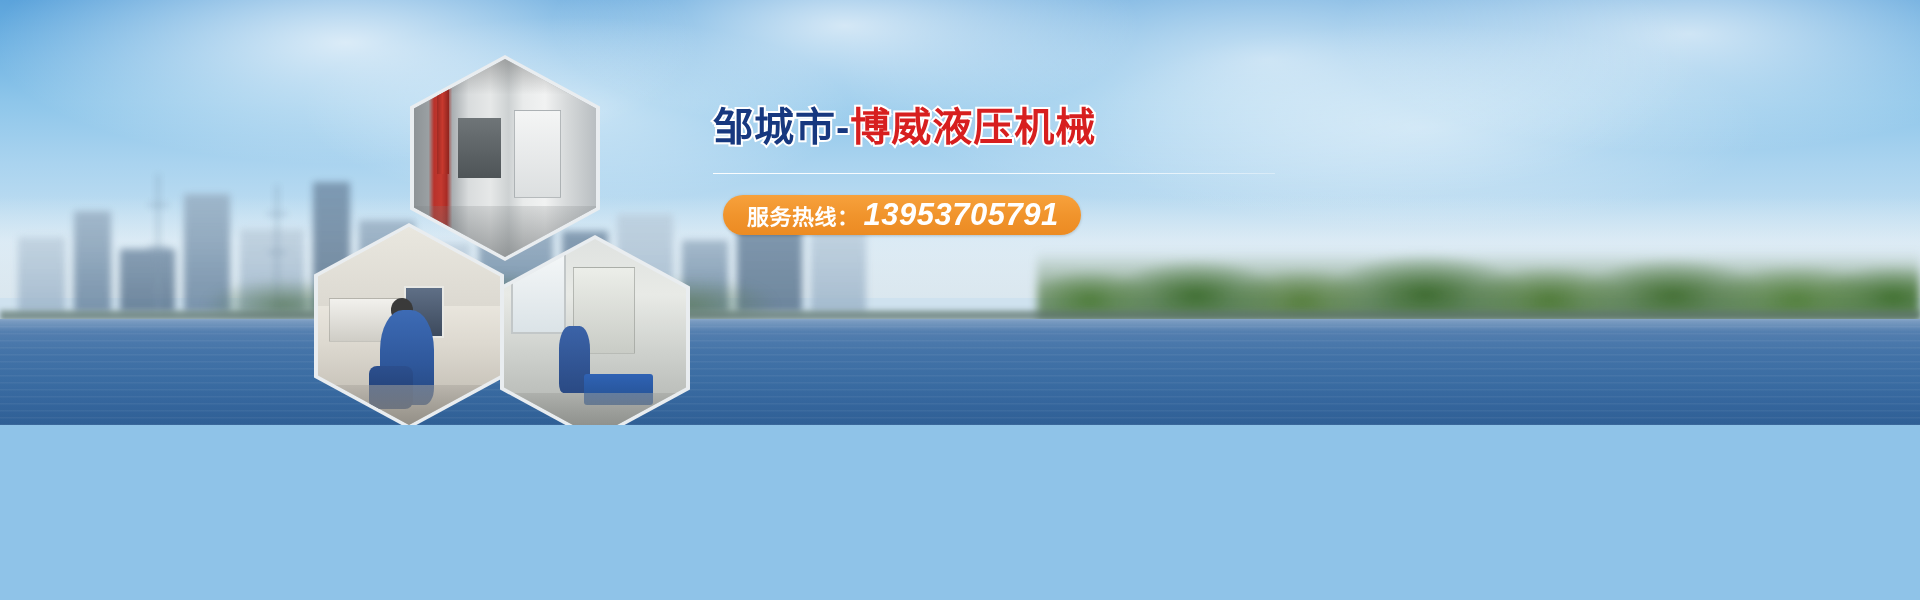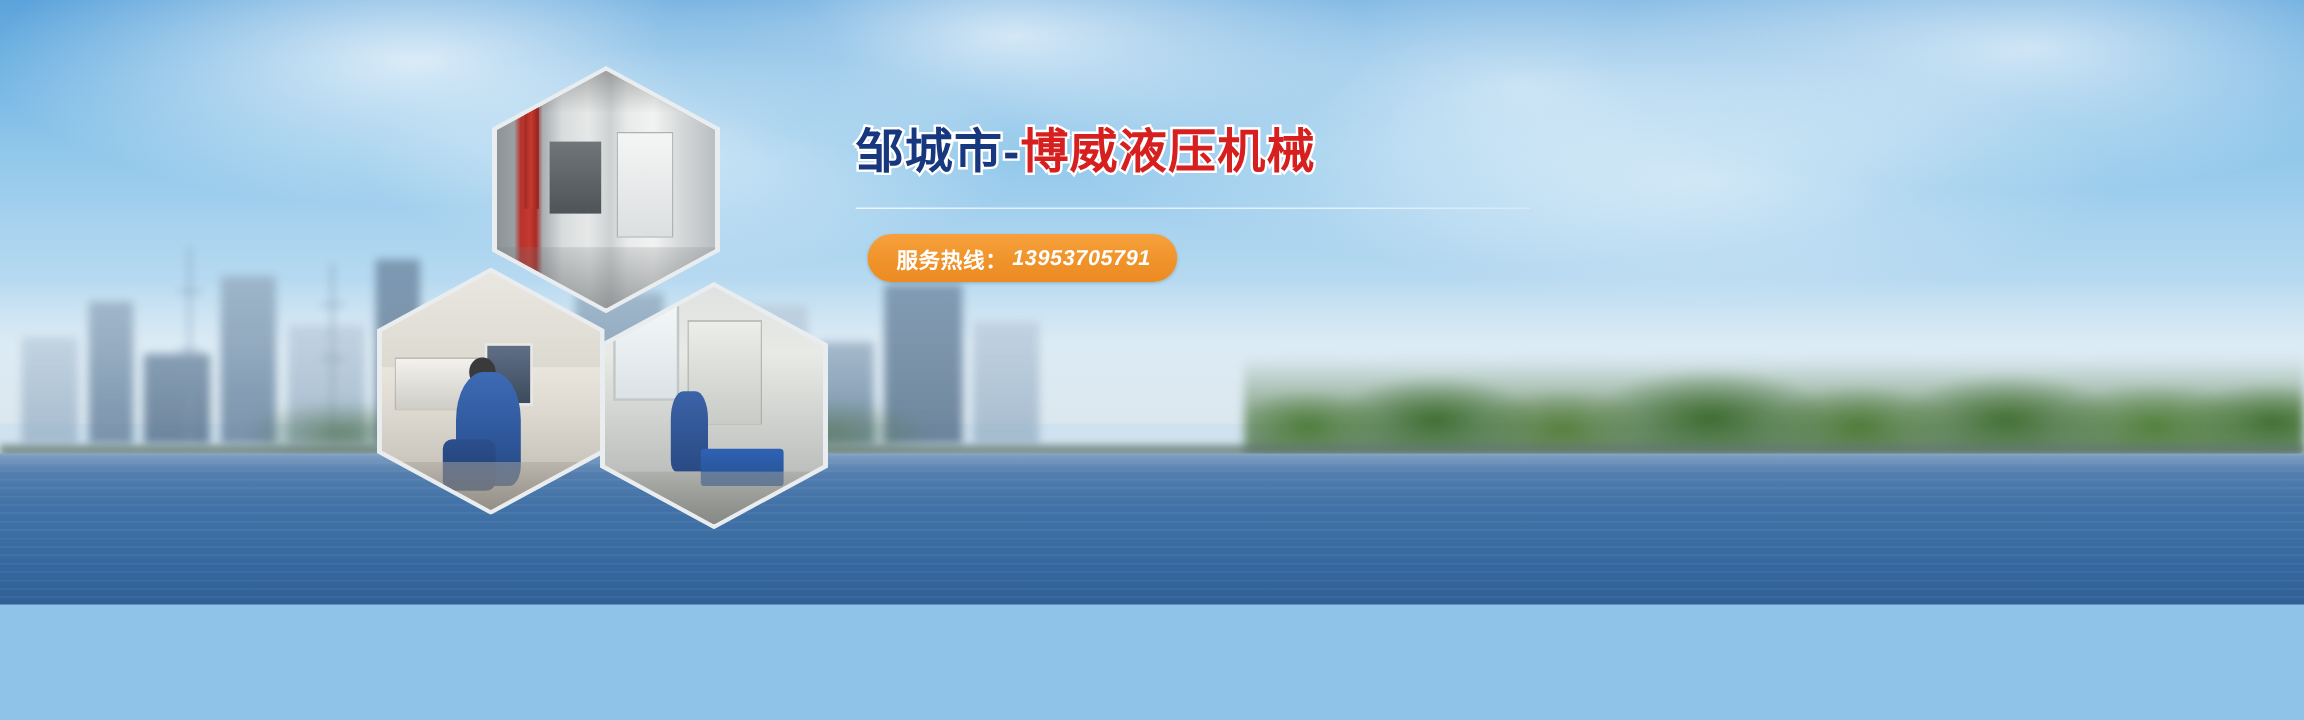--- a/index.html
+++ b/index.html
@@ -6,21 +6,21 @@
   * { margin:0; padding:0; box-sizing:border-box; }
   html, body { width:1920px; height:600px; overflow:hidden; }
   body {
     font-family:"Liberation Sans","DejaVu Sans",sans-serif;
     background:#8fc3e8;
   }
 
   
   #banner {
     position:relative;
-    width:1920px; height:504px;
+    width:1920px; height:425px;
     overflow:hidden;
   }
 
   
   .bg-sky {
     position:absolute; inset:0;
     background:
       radial-gradient(ellipse 520px 180px at 18% 10%, rgba(255,255,255,0.75) 0%, rgba(255,255,255,0) 68%),
       radial-gradient(ellipse 420px 150px at 44% 6%, rgba(255,255,255,0.72) 0%, rgba(255,255,255,0) 70%),
       radial-gradient(ellipse 600px 210px at 66% 14%, rgba(255,255,255,0.60) 0%, rgba(255,255,255,0) 72%),
@@ -292,27 +292,27 @@
     align-items:center;
     height:40px;
     padding:0 22px 0 24px;
     border-radius:20px;
     background:linear-gradient(180deg,#f7a13c 0%,#f0932b 55%,#ec8b22 100%);
     box-shadow:0 1px 3px rgba(0,0,0,0.18);
     white-space:nowrap;
   }
   .hotline-label {
     color:#ffffff;
-    font-size:18px;
+    font-size:22px;
     font-weight:bold;
     letter-spacing:0.5px;
   }
   .hotline-number {
     color:#ffffff;
-    font-size:18px;
+    font-size:31px;
     font-weight:bold;
     font-style:italic;
     letter-spacing:0.5px;
     margin-left:4px;
     font-family:"Liberation Sans","DejaVu Sans",sans-serif;
   }
 </style>
 </head>
 <body>
 

